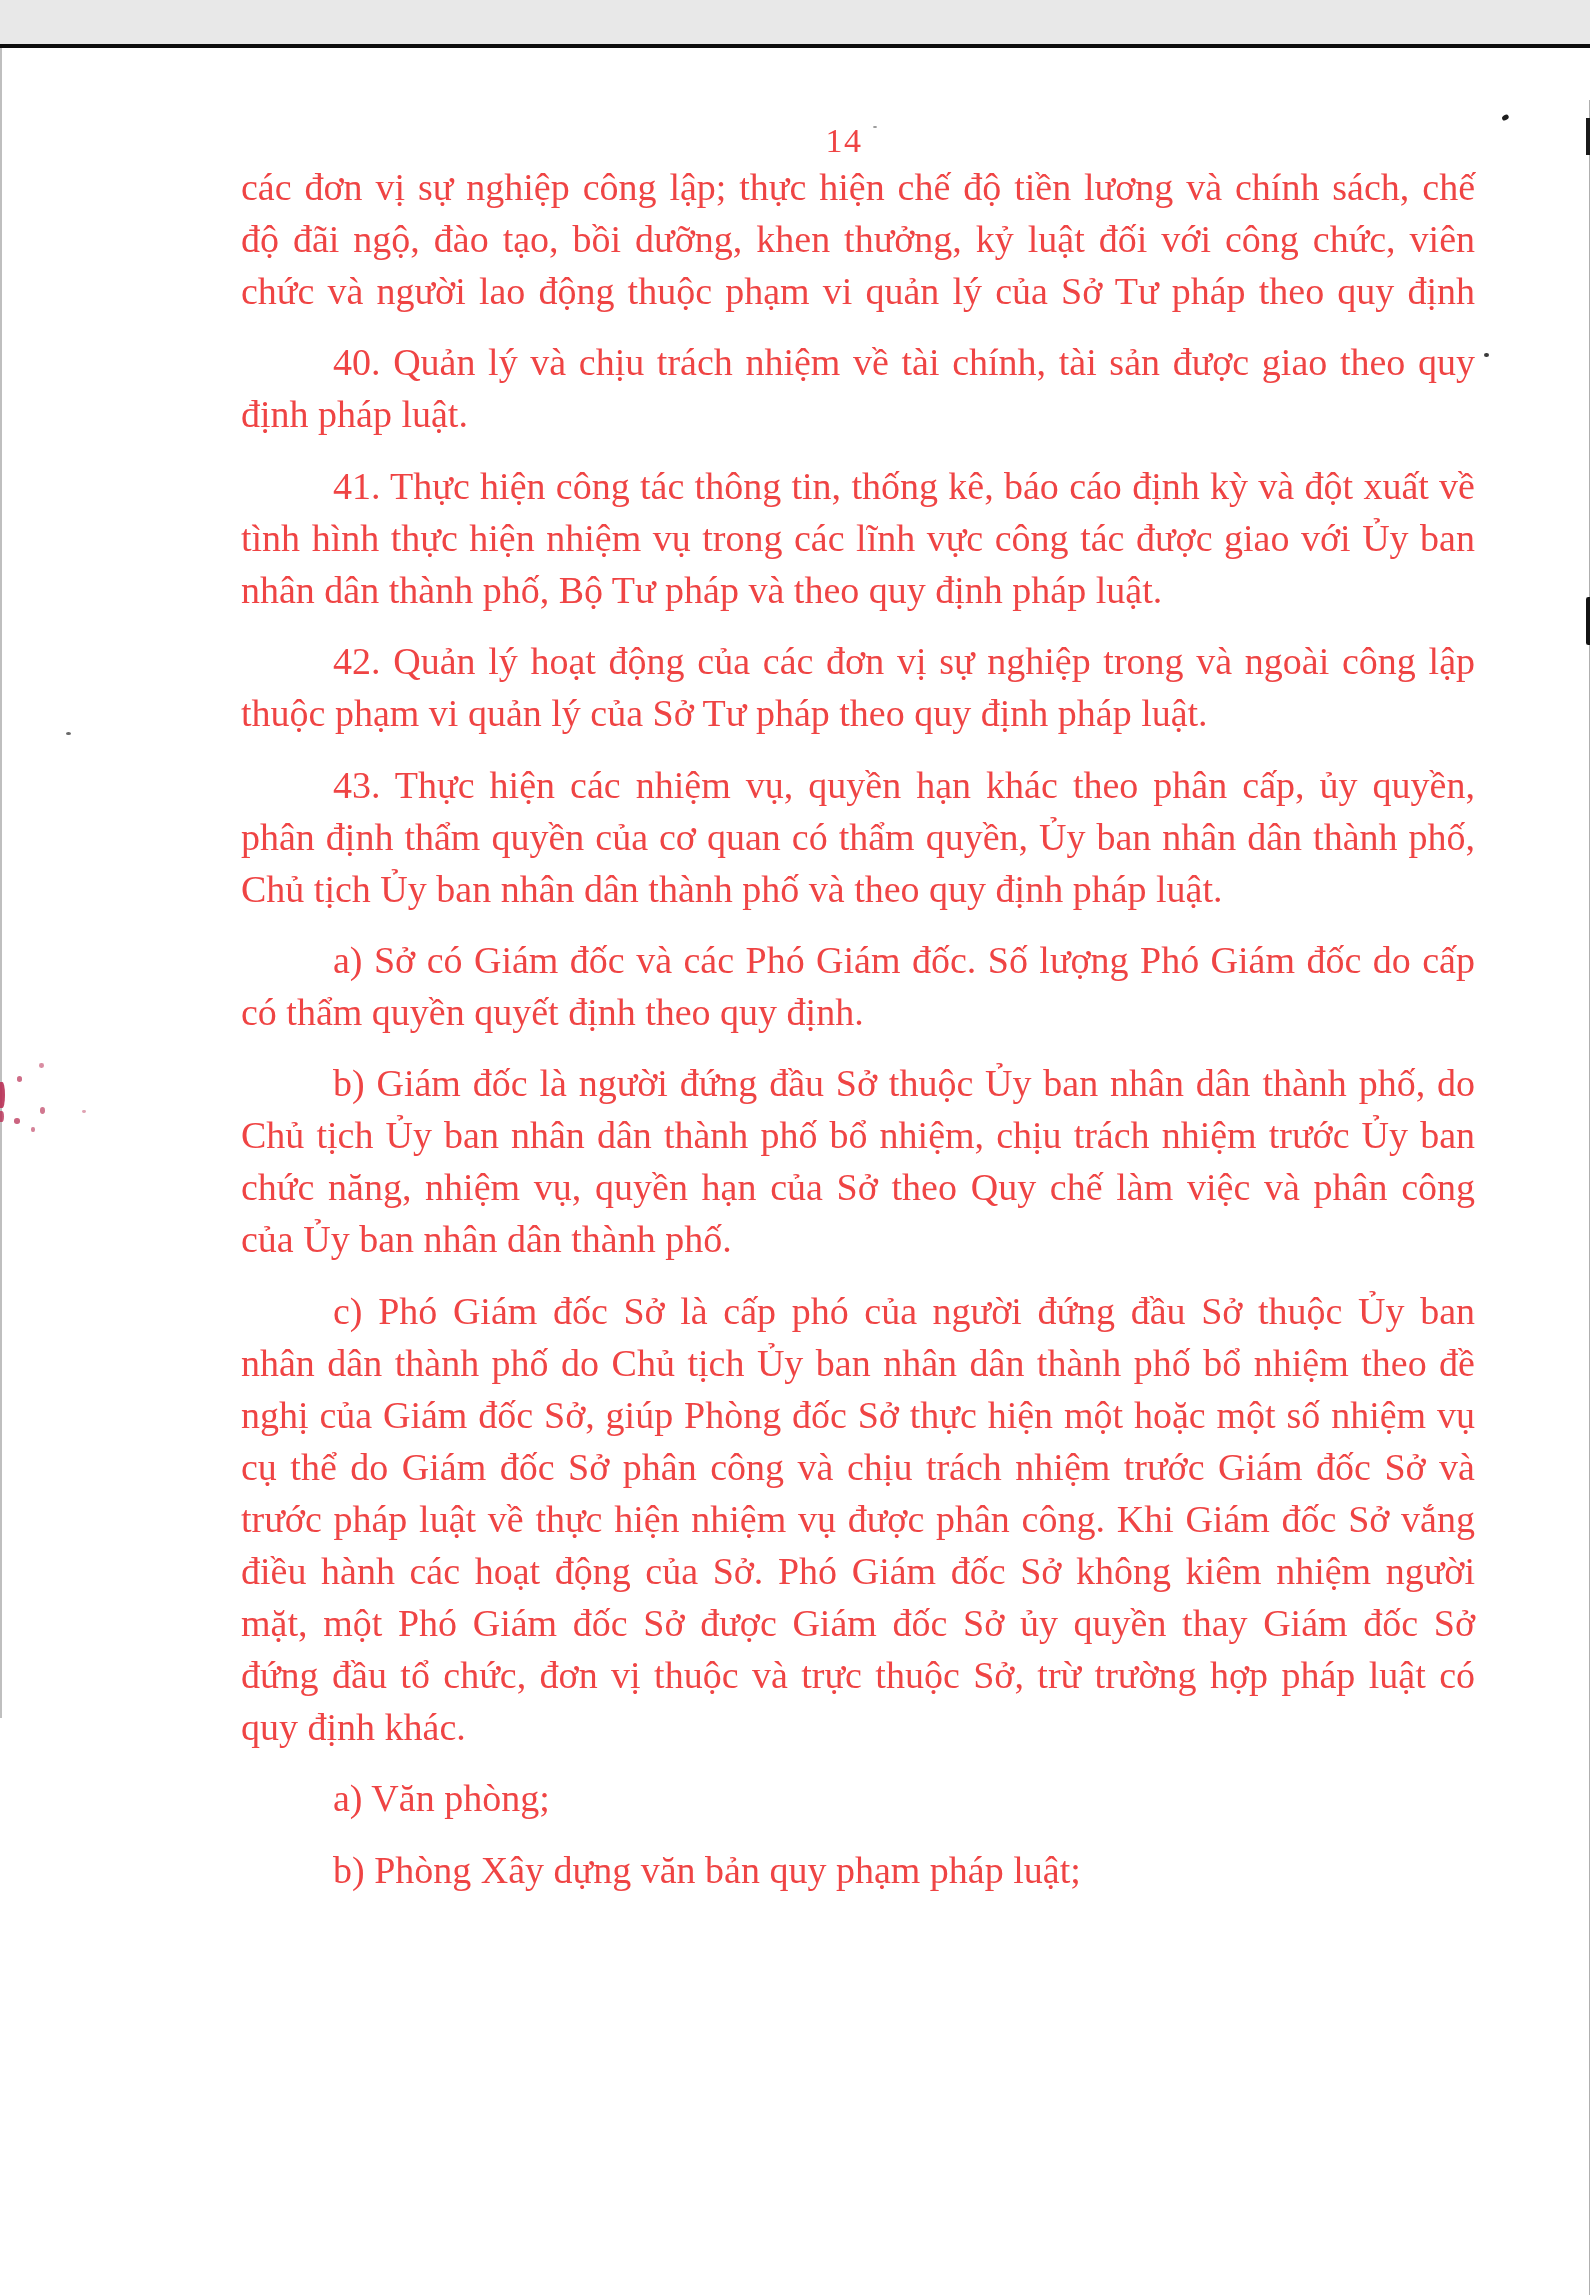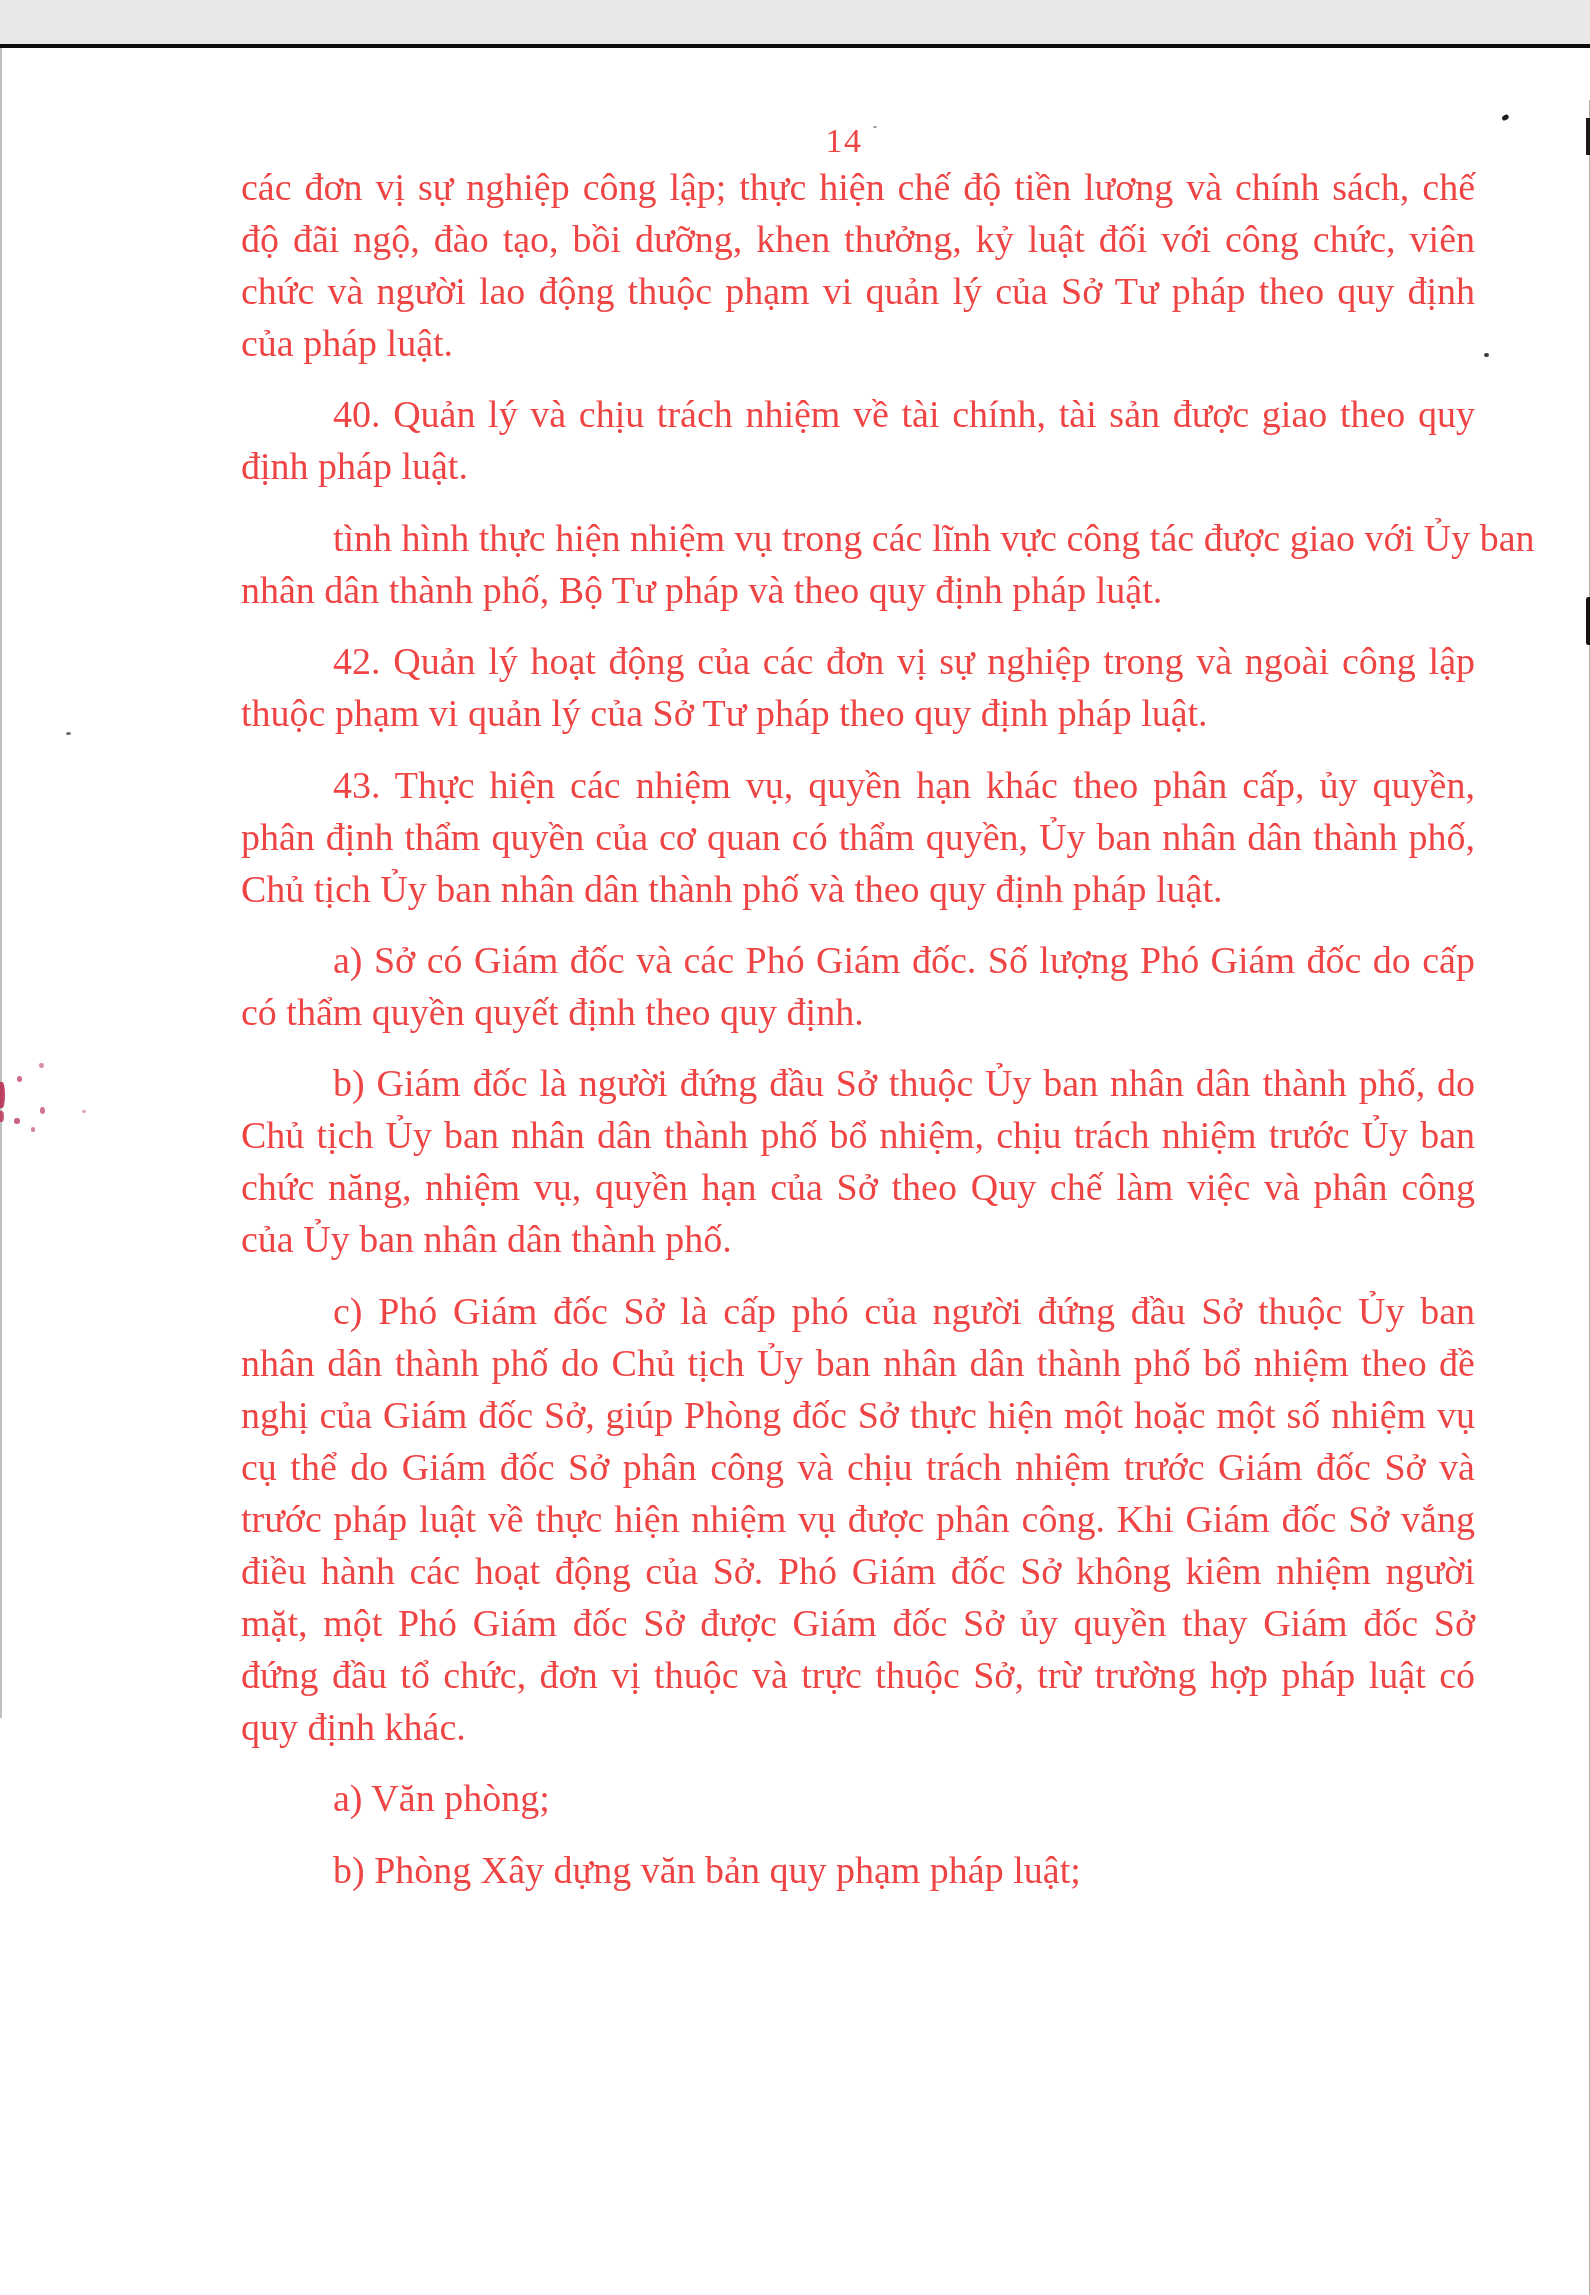--- a/index.html
+++ b/index.html
@@ -116,27 +116,27 @@
   <div class="red-speck red-speck-6"></div>
   <div class="red-speck red-speck-7"></div>
   <div class="red-speck red-speck-8"></div>
 
   <div class="page-number">14</div>
   <div class="text-body">
       <div class="para no-indent">
         <div class="line">các đơn vị sự nghiệp công lập; thực hiện chế độ tiền lương và chính sách, chế</div>
         <div class="line">độ đãi ngộ, đào tạo, bồi dưỡng, khen thưởng, kỷ luật đối với công chức, viên</div>
         <div class="line">chức và người lao động thuộc phạm vi quản lý của Sở Tư pháp theo quy định</div>
-        <div class="line last">của pháp luật.</div>
       </div>
       <div class="para">
         <div class="line">40. Quản lý và chịu trách nhiệm về tài chính, tài sản được giao theo quy</div>
         <div class="line last">định pháp luật.</div>
       </div>
       <div class="para">
+        <div class="line">41. Thực hiện công tác thông tin, thống kê, báo cáo định kỳ và đột xuất về</div>
         <div class="line">tình hình thực hiện nhiệm vụ trong các lĩnh vực công tác được giao với Ủy ban</div>
         <div class="line last">nhân dân thành phố, Bộ Tư pháp và theo quy định pháp luật.</div>
       </div>
       <div class="para">
         <div class="line">42. Quản lý hoạt động của các đơn vị sự nghiệp trong và ngoài công lập</div>
         <div class="line last">thuộc phạm vi quản lý của Sở Tư pháp theo quy định pháp luật.</div>
       </div>
       <div class="para">
         <div class="line">43. Thực hiện các nhiệm vụ, quyền hạn khác theo phân cấp, ủy quyền,</div>
         <div class="line">phân định thẩm quyền của cơ quan có thẩm quyền, Ủy ban nhân dân thành phố,</div>

